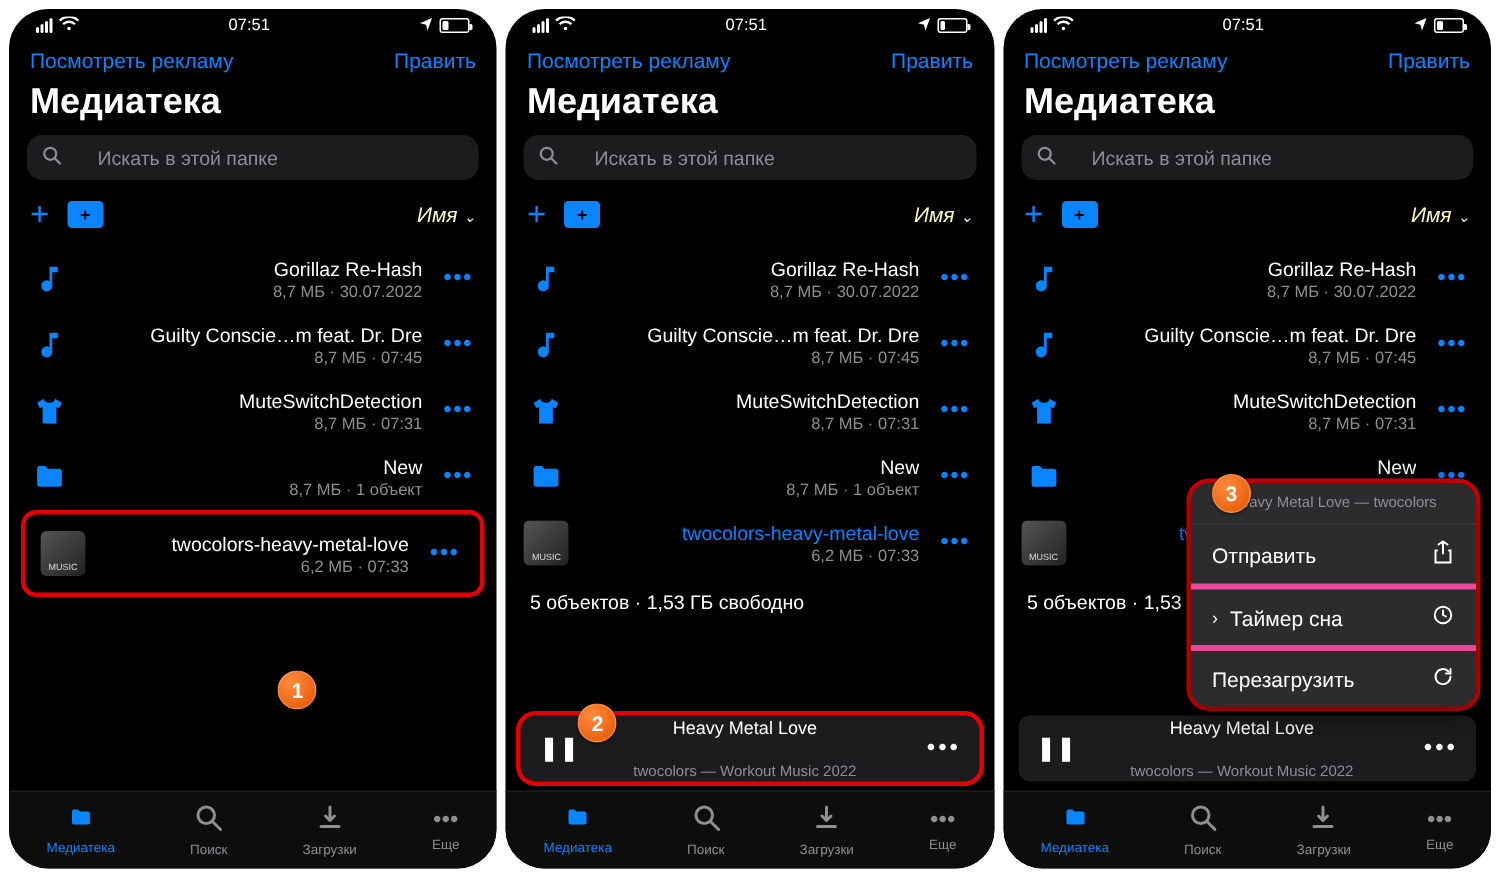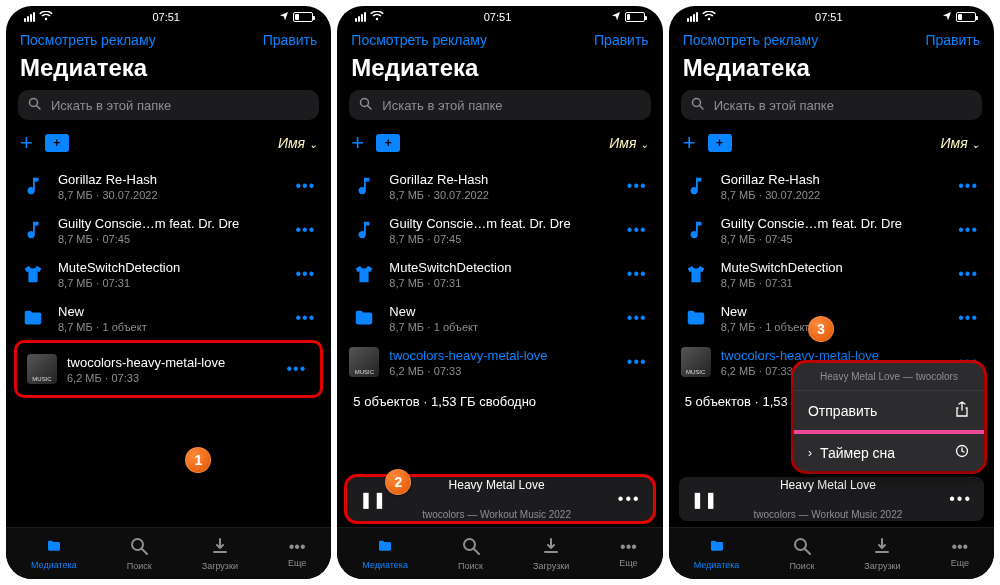--- a/index.html
+++ b/index.html
@@ -60,21 +60,21 @@
     color: #fff;
   }
   .search {
     margin: 0 12px 10px;
     background: #1c1c1e;
     border-radius: 10px;
     height: 30px;
     display: flex;
     align-items: center;
     padding: 0 10px;
-    gap: 10px;
+    gap: 24px;
     color: #8e8e93;
     font-size: 13px;
   }
   .search-icon { font-size: 13px; }
   .toolbar {
     display: flex;
     align-items: center;
     padding: 2px 14px 10px;
     gap: 12px;
     color: #0a84ff;
@@ -107,21 +107,21 @@
     background: #3a3a3c;
     background-image: linear-gradient(135deg,#555,#222);
     position: relative;
     font-size: 6px;
     color:#ddd;
     text-align:center;
     display:flex; align-items:flex-end; justify-content:center;
     padding-bottom:2px;
   }
   .thumb svg { width: 22px; height: 22px; }
-  .row .info { flex: 1; min-width: 0; }
+  .row .info { flex: 1; min-width: 0; text-align: right; }
   .row .name {
     font-size: 13px; color: #fff;
     white-space: nowrap; overflow: hidden; text-overflow: ellipsis;
   }
   .row .name.active { color: #0a84ff; }
   .row .sub {
     font-size: 11px; color: #8e8e93; margin-top: 2px;
   }
   .row .more { color: #0a84ff; font-size: 16px; letter-spacing: 1px; padding: 0 4px; }
   .highlight {
@@ -619,20 +619,28 @@
     <div class="pitem">
       <div class="pleft">
           <span class="chev">›</span>
           <span>Таймер сна</span>
         </div>
       <span class="picon"><svg width="14" height="14" viewBox="0 0 14 14">
             <circle cx="7" cy="7" r="5.5" fill="none" stroke="#fff" stroke-width="1.3"></circle>
             <path d="M7 4v3l2 1" fill="none" stroke="#fff" stroke-width="1.3" stroke-linecap="round"></path>
           </svg></span>
     </div>
+    <div class="pitem">
+      <div class="pleft">
+          <span>Перезагрузить</span>
+        </div>
+      <span class="picon"><svg width="14" height="14" viewBox="0 0 14 14">
+            <path fill="none" stroke="#fff" stroke-width="1.3" stroke-linecap="round" d="M12 7a5 5 0 11-1.5-3.5M12 2v3h-3"></path>
+          </svg></span>
+    </div>
   </div>
 
   <div class="callout" style="right:160px; top:310px;">3</div>
 
   <div class="tabbar">
     <div class="tab active">
         <span class="ticon"><svg width="20" height="16" viewBox="0 0 24 24">
             <path fill="currentColor" d="M3 6a2 2 0 012-2h4l2 2h8a2 2 0 012 2v9a2 2 0 01-2 2H5a2 2 0 01-2-2V6z"></path>
           </svg></span>
         <span>Медиатека</span>

